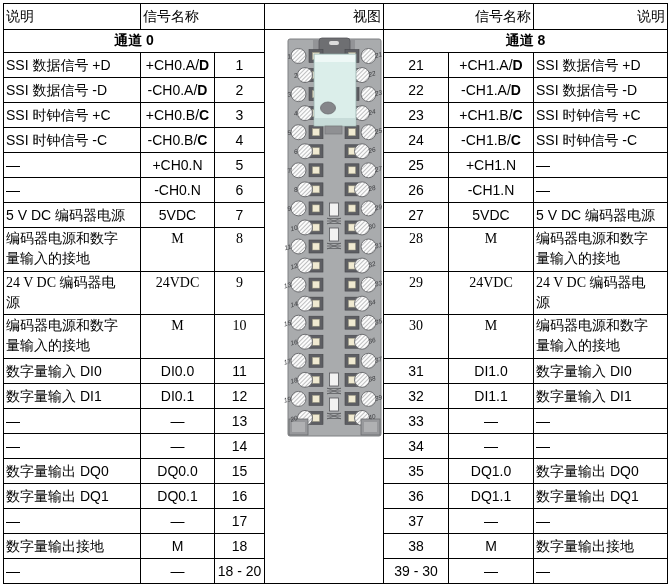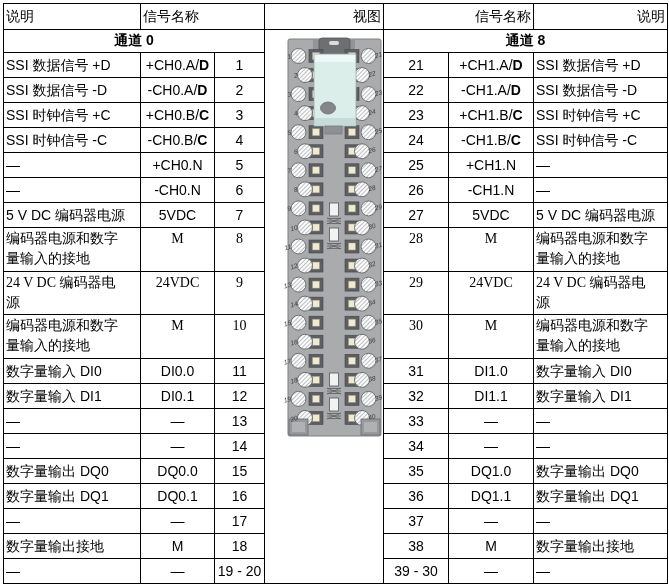--- a/index.html
+++ b/index.html
@@ -424,20 +424,20 @@
           <td class="desc">数字量输出接地</td>
           <td class="sig">M</td>
           <td class="pin">18</td>
           <td class="pin">38</td>
           <td class="sig">M</td>
           <td class="desc">数字量输出接地</td>
         </tr>
         <tr class="row-s">
           <td class="desc">—</td>
           <td class="sig">—</td>
-          <td class="pin">19 - 20</td>
+          <td class="pin">18 - 20</td>
           <td class="pin">39 - 30</td>
           <td class="sig">—</td>
           <td class="desc">—</td>
         </tr>
       </tbody>
   </table>
 </div>
 
 </body></html>

